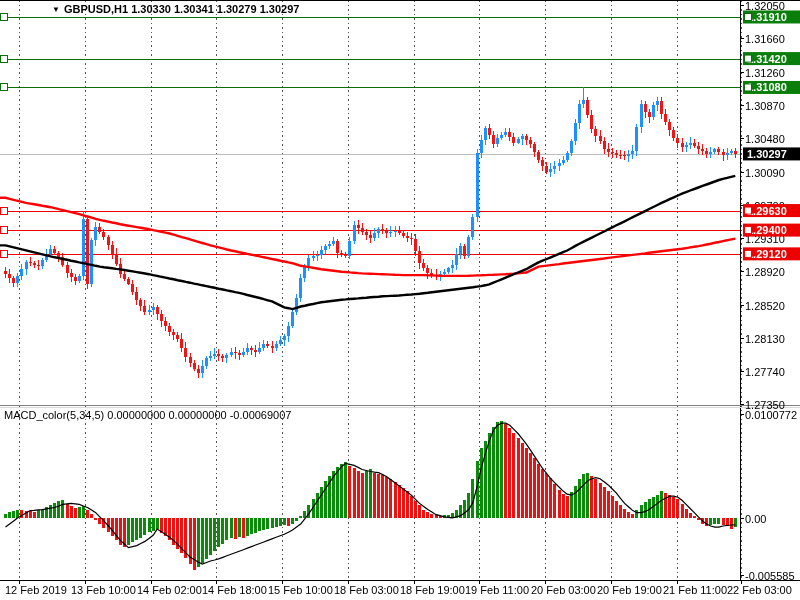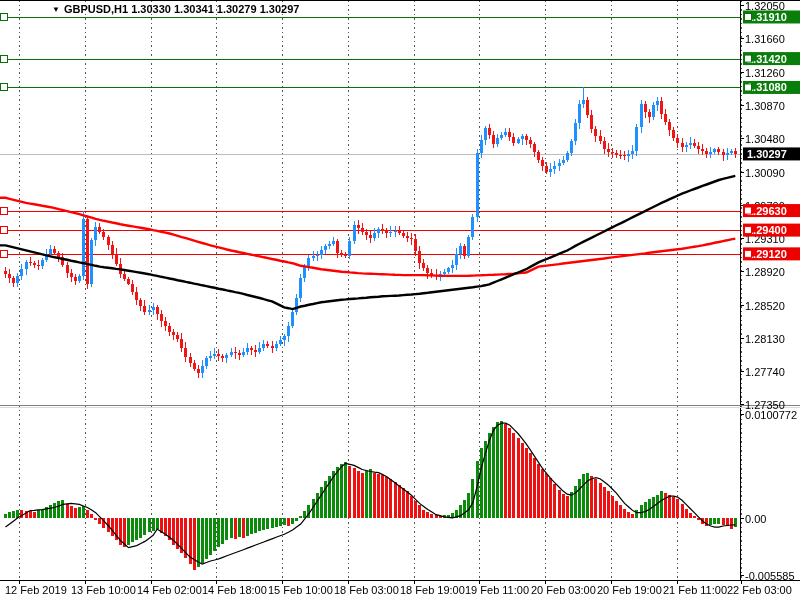--- a/index.html
+++ b/index.html
@@ -687,13 +687,14 @@
         <text x="747" y="234.0943396226414" font-family="&quot;Liberation Sans&quot;,sans-serif" font-size="11px" fill="#FFFFFF" text-anchor="start" font-weight="bold">1.29400</text>
         <rect x="744.5" y="226.5943396226414" width="7" height="7" fill="#fff" stroke="#F00000"></rect>
         <rect x="743" y="247.367924528303" width="57" height="13" fill="#ED0000"></rect>
         <text x="747" y="257.867924528303" font-family="&quot;Liberation Sans&quot;,sans-serif" font-size="11px" fill="#FFFFFF" text-anchor="start" font-weight="bold">1.29120</text>
         <rect x="744.5" y="250.367924528303" width="7" height="7" fill="#fff" stroke="#F00000"></rect>
       </g>
     </svg>
 
   <div id="ohlc-line" class="overlay"><span class="arrow">▼</span><span>GBPUSD,H1</span><span> </span><span>1.30330 1.30341 1.30279 1.30297</span></div>
 
+  <div id="macd-line" class="overlay"><span>MACD_color(5,34,5)</span><span> </span><span>0.00000000 0.00000000 -0.00069007</span></div>
 </div>
 
 </body></html>

